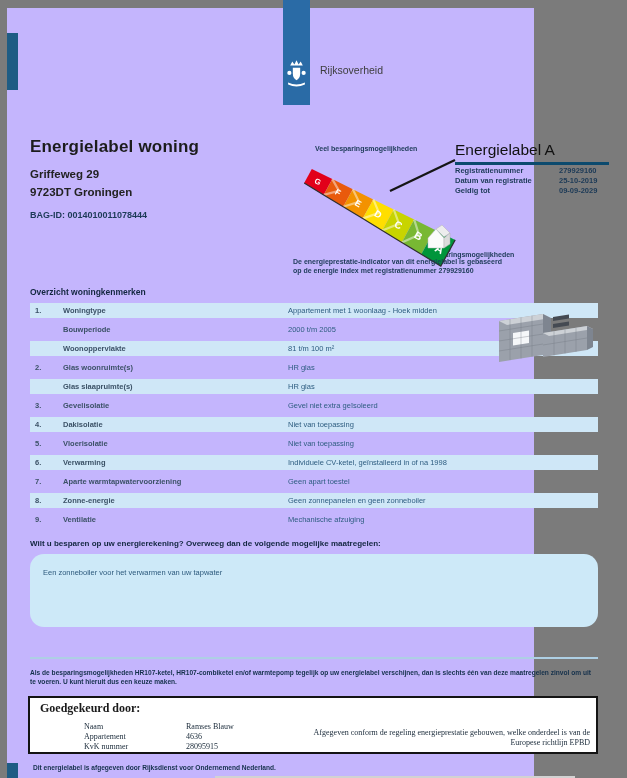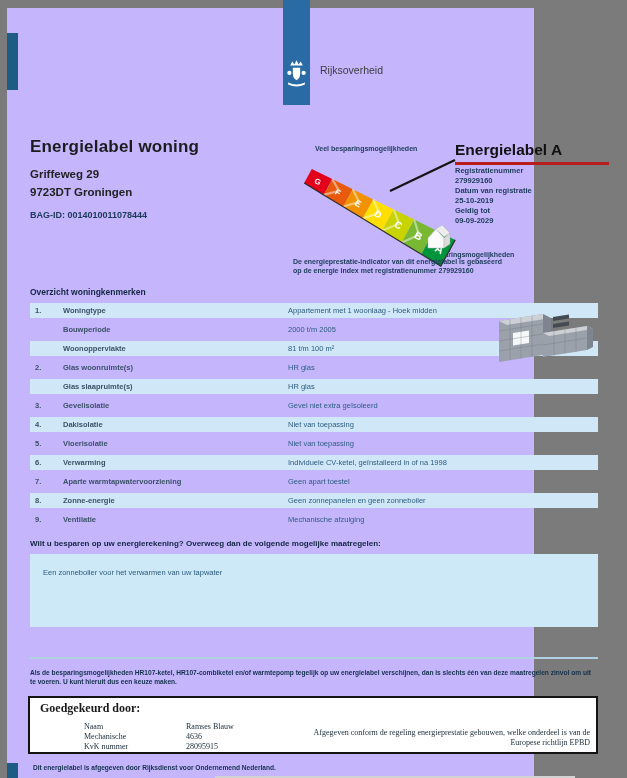--- a/index.html
+++ b/index.html
@@ -26,39 +26,39 @@
   .doc-title{position:absolute;left:23px;top:129px;font-size:17px;font-weight:bold;color:#1c1c1c;letter-spacing:.2px;}
   .addr{position:absolute;left:23px;font-size:11.5px;font-weight:bold;color:#222;}
   .addr.l1{top:160px;} .addr.l2{top:178px;}
   .bag{position:absolute;left:23px;top:202px;font-size:9px;font-weight:bold;color:#1c3a57;}
   
   .cap{position:absolute;font-size:7px;font-weight:bold;color:#1c3a57;}
   .cap.top{left:308px;top:137px;}
   .cap.bottom{left:421px;top:236px;}
   .scale-svg{position:absolute;left:291px;top:150px;width:170px;height:115px;}
   .diag-svg{position:absolute;left:381px;top:150px;width:70px;height:36px;}
-  .el-title{position:absolute;left:448px;top:133px;width:154px;font-size:15.5px;font-weight:bold;color:#111;
-    padding-bottom:3px;border-bottom:3px solid #b91c1c;}
+  .el-title{position:absolute;left:448px;top:133px;width:154px;font-size:15.5px;font-weight:normal;color:#111;
+    padding-bottom:3px;border-bottom:3px solid #0c4a6e;}
   .el-fields{position:absolute;left:448px;top:158px;width:160px;font-size:7.5px;font-weight:bold;color:#1c3a57;}
-  .el-field{display:flex;line-height:10px;flex-direction:column;}
+  .el-field{display:flex;line-height:10px;}
   .el-field .fl{width:104px;}
   .el-note{position:absolute;left:286px;top:249px;width:300px;font-size:7px;font-weight:bold;color:#1c3a57;line-height:9px;}
   
   .tbl-heading{position:absolute;left:23px;top:279px;font-size:8.5px;font-weight:bold;color:#12263f;}
   .tbl{position:absolute;left:23px;top:295px;width:568px;}
   .trow{position:relative;height:15px;margin-bottom:4px;font-size:7.5px;line-height:15px;}
   .trow.alt{background:#cfe7f7;}
   .tnum{position:absolute;left:5px;font-weight:bold;color:#3b5166;}
   .tlabel{position:absolute;left:33px;font-weight:bold;color:#3b5166;}
   .tval{position:absolute;left:258px;color:#2e5d80;}
   .building-svg{position:absolute;left:490px;top:297px;width:98px;height:62px;}
   
   .advice-heading{position:absolute;left:23px;top:531px;font-size:8px;font-weight:bold;color:#12263f;}
   .advice-box{position:absolute;left:23px;top:546px;width:568px;height:73px;background:#cde9f8;
-    padding-top:14px;box-sizing:border-box;}
+    padding-top:14px;box-sizing:border-box;border-radius:14px;}
   .advice-item{margin:0 0 13px 13px;font-size:7.5px;color:#2d5a7d;}
   .divider{position:absolute;left:23px;top:649px;width:568px;height:2px;background:#aecfe4;}
   .footnote{position:absolute;left:23px;top:660px;width:568px;font-size:6.6px;font-weight:bold;color:#14304b;line-height:9px;}
   
   .approval{position:absolute;left:21px;top:688px;width:566px;height:54px;border:2px solid #141414;background:#fff;
     font-family:"Liberation Serif", serif;}
   .appr-heading{position:absolute;left:10px;top:3px;font-size:12px;font-weight:bold;color:#1a1a1a;}
   .appr-fields{position:absolute;left:10px;top:24px;font-size:8px;color:#20303f;}
   .appr-field{display:flex;line-height:10px;}
   .appr-field .fl{width:102px;margin-left:44px;}
@@ -248,21 +248,21 @@
   <div class="footnote">Als de besparingsmogelijkheden HR107-ketel, HR107-combiketel en/of warmtepomp tegelijk op uw energielabel verschijnen, dan is slechts één van deze maatregelen zinvol om uit te voeren. U kunt hieruit dus een keuze maken.</div>
 
   <div class="approval">
     <div class="appr-heading">Goedgekeurd door:</div>
     <div class="appr-fields">
       <div class="appr-field">
         <span class="fl">Naam</span>
         <span>Ramses Blauw</span>
       </div>
       <div class="appr-field">
-        <span class="fl">Mechanische</span>
+        <span class="fl">Appartement</span>
         <span>4636</span>
       </div>
       <div class="appr-field">
         <span class="fl">KvK nummer</span>
         <span>28095915</span>
       </div>
     </div>
     <div class="appr-conform">Afgegeven conform de regeling energieprestatie gebouwen, welke onderdeel is van de Europese richtlijn EPBD</div>
   </div>
 

